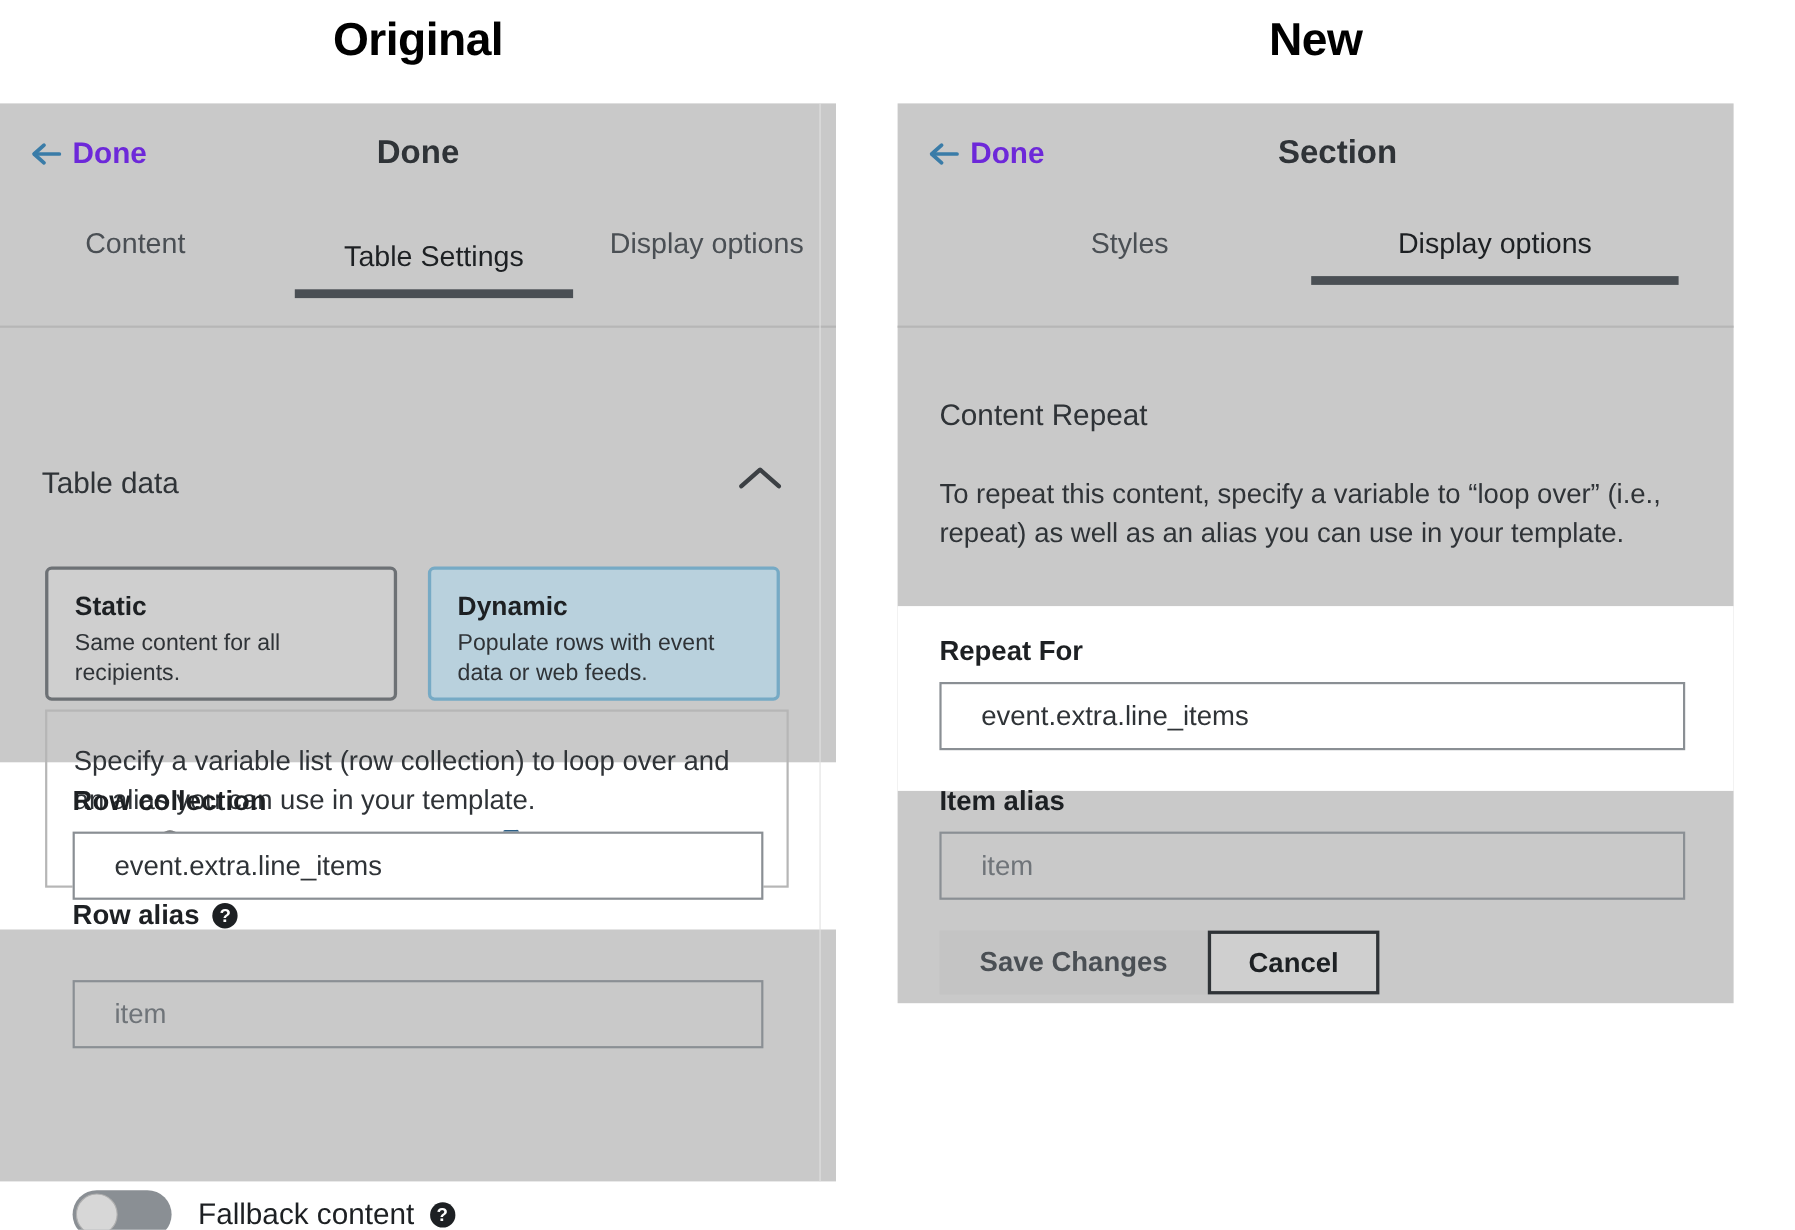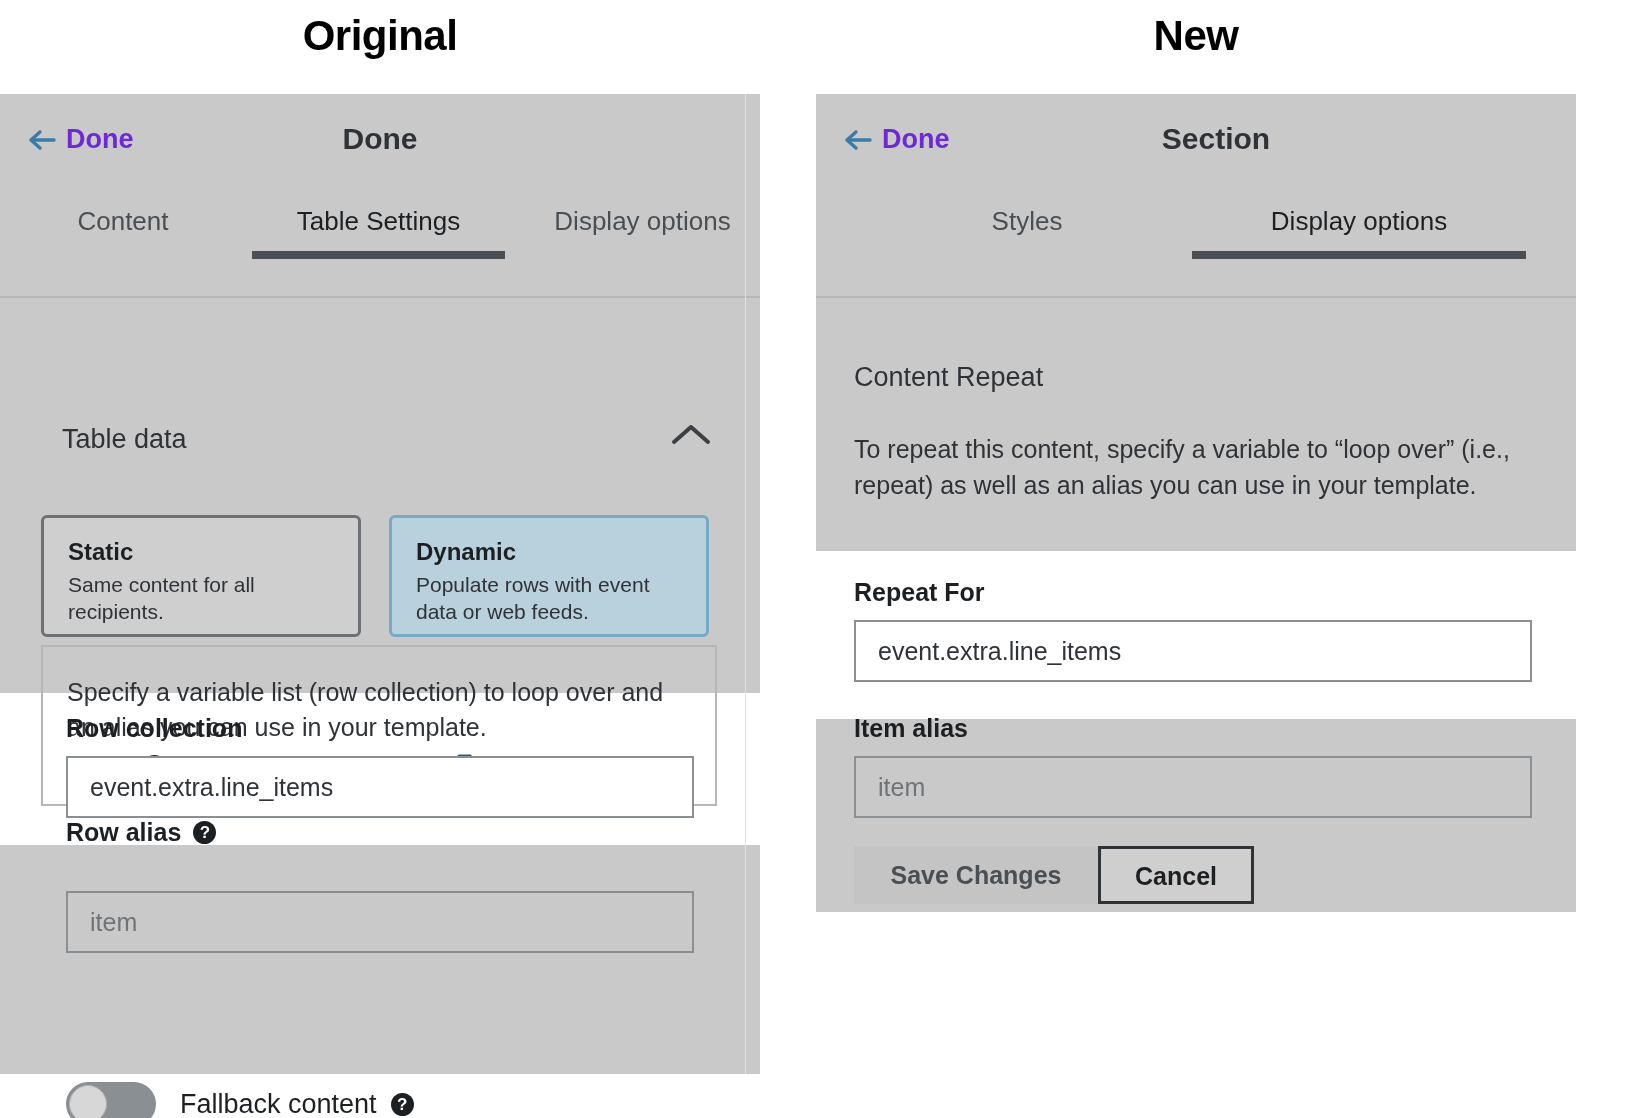--- a/index.html
+++ b/index.html
@@ -99,42 +99,41 @@
     position: absolute;
     left: 0; right: 0;
     bottom: -8px;
     height: 8px;
     background: #4a4f54;
   }
   .tab:not(.active) .underline { display: none; }
 
   
   #tab-content        { left: 38px;  width: 170px; }
-  #tab-table-settings { left: 252px; width: 253px; }
+  #tab-table-settings { left: 268px; width: 253px; margin-top: 12px; }
   #tab-display-opts   { left: 520px; width: 245px; }
   
   #tab-styles          { left: 126px; width: 170px; }
   #tab-display-opts-2  { left: 376px; width: 334px; }
 
   .tabs-divider {
     position: absolute;
     left: 0; right: 0;
     bottom: 0;
     height: 2px;
     background: #b6b6b6;
   }
 
   
   .section-head {
     position: absolute;
     left: 38px;
     top: 330px;
     font-size: 27px;
     color: #2f3337;
-    margin-left: 24px;
   }
   .collapse-chevron {
     position: absolute;
     right: 46px;
     top: 326px;
     cursor: pointer;
   }
 
   .choice-row {
     position: absolute;
@@ -218,21 +217,21 @@
     font-family: "Liberation Sans", sans-serif;
   }
 
   .text-input {
     position: absolute;
     box-sizing: border-box;
     border: 2px solid #8a8f94;
     background: transparent;
     font-size: 25px;
     color: #2f3337;
-    padding: 0 22px;
+    padding: 0 36px;
     font-family: "Liberation Sans", sans-serif;
     outline: none;
   }
   .text-input.white { background: #ffffff; }
   .text-input::placeholder { color: #6f7479; }
 
   
   .toggle-row {
     position: absolute;
     left: 66px;

